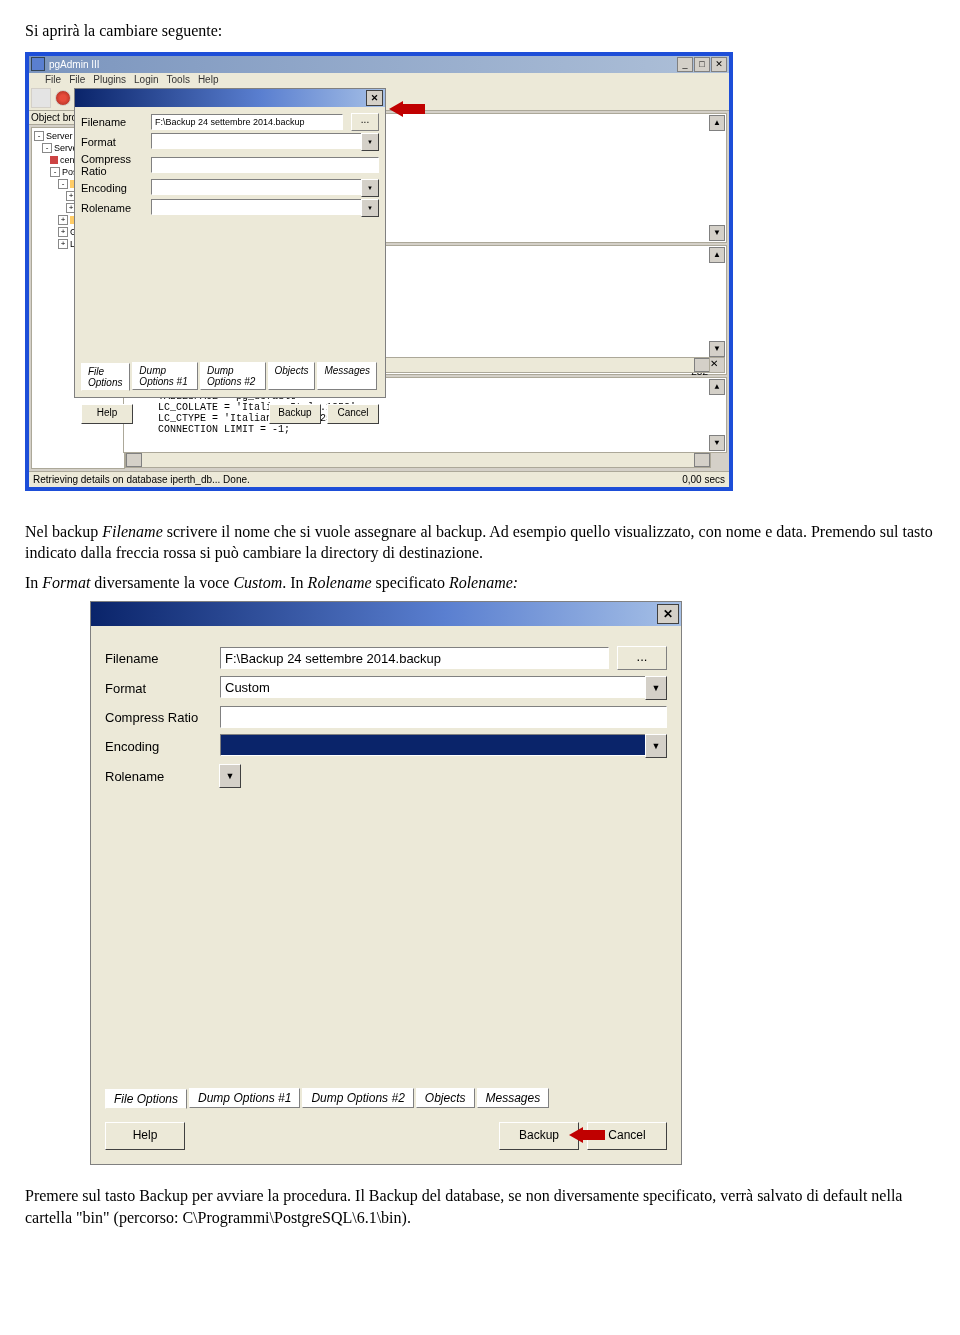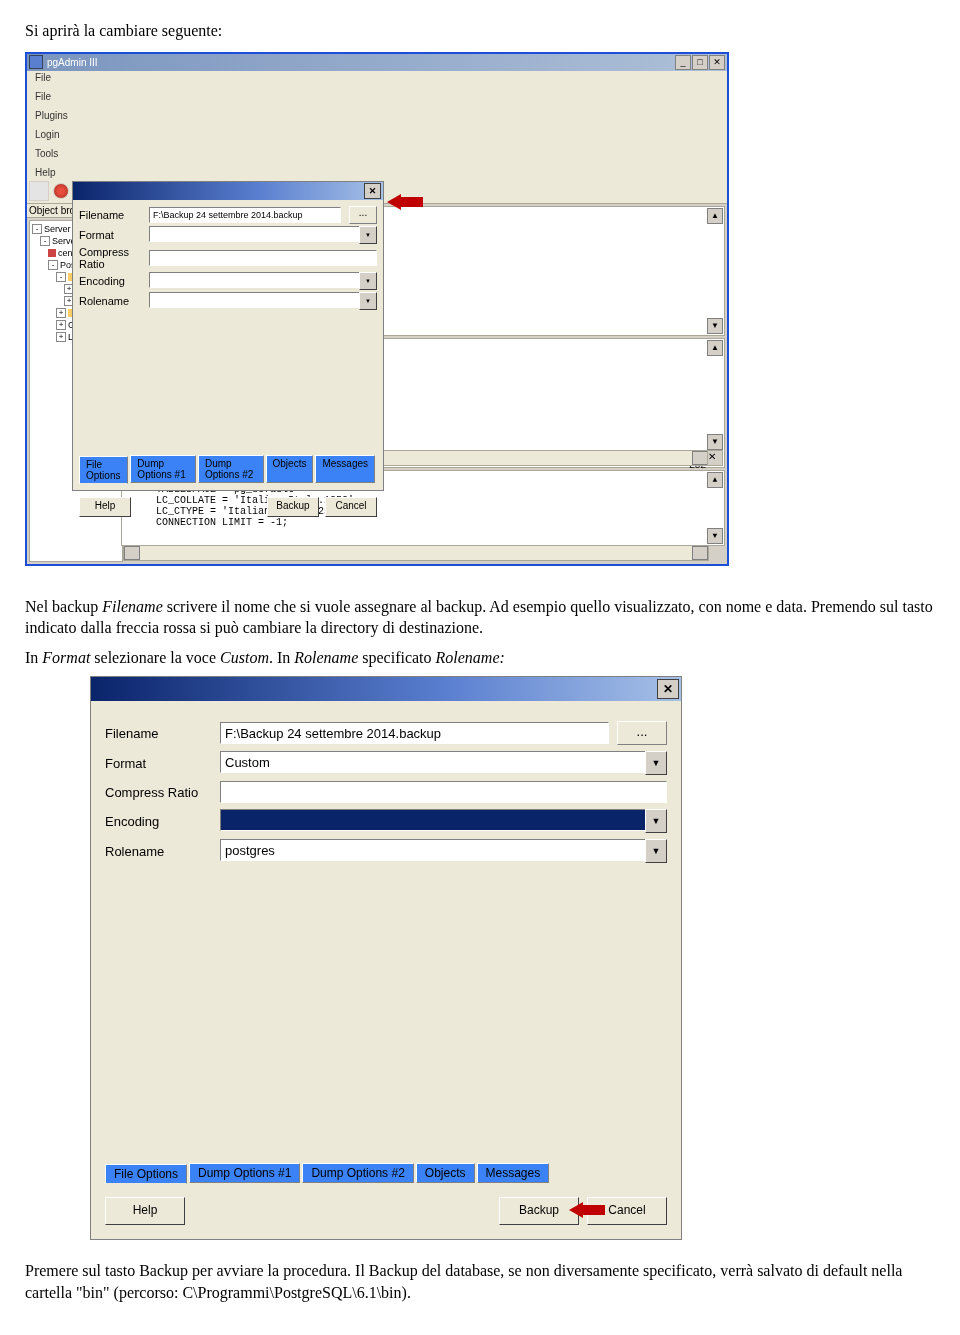--- a/index.html
+++ b/index.html
@@ -11,21 +11,21 @@
     width: 960px;
     box-sizing: border-box;
   }
   p { margin: 0 0 8px 0; line-height: 1.35; }
   .italic { font-style: italic; }
 
   
   .pgadmin-window {
     width: 700px;
     margin: 10px 12px 30px 0;
-    border: 2px solid #1d4ed8;
+    border: 4px solid #1d4ed8;
     background: #d4d0c8;
     font-family: Tahoma, Arial, sans-serif;
     font-size: 10px;
   }
   .titlebar {
     background: linear-gradient(to right, #7b95be, #aec0d8);
     color: #fff;
     padding: 1px 2px;
     display: flex;
     align-items: center;
@@ -36,25 +36,24 @@
     width: 14px; height: 13px;
     background: #d4d0c8;
     border: 1px solid #808080;
     display: flex; align-items: center; justify-content: center;
     font-family: Arial;
     font-size: 9px;
     color: #000;
   }
   .menubar {
     background: #ece9d8;
-    padding: 1px 8px;
+    padding: 1px 16px;
     display: flex; gap: 8px;
     font-size: 10px;
     color: #333;
-    flex-direction: column;
   }
   .toolbar {
     background: #ece9d8;
     border-bottom: 1px solid #aca899;
     padding: 2px;
     display: flex; gap: 2px;
   }
   .tb-btn {
     width: 18px; height: 18px;
     background: #ece9d8;
@@ -206,26 +205,27 @@
     font-size: 11px;
   }
 
   .tab-row {
     display: flex;
     margin-top: 10px;
     font-size: 10px;
   }
   .tab {
     padding: 2px 6px;
-    background: #3b82f6;
+    background: #ffffff;
     border-top: 1px solid #fff;
     border-left: 1px solid #fff;
     border-right: 1px solid #808080;
     border-bottom: 1px solid #808080;
     margin-right: 2px;
+    font-style: italic;
   }
   .tab.raised {
     border-bottom: 1px solid #ece9d8;
     position:relative; top:1px;
   }
 
   .dialog-buttons {
     display: flex;
     justify-content: space-between;
     margin-top: 8px;
@@ -452,28 +452,32 @@
           </span>
         </div>
       </div>
     </div>
 
     <div class="red-arrow" style="left:360px;top:-10px;">
       <div class="head"></div>
         <div class="tail"></div>
     </div>
   </div>
+  <div class="statusbar">
+    <span>Retrieving details on database iperth_db... Done.</span>
+    <span>0,00 secs</span>
+  </div>
 </div>
 
 <p>
   <span>Nel backup </span><span class="italic">Filename</span><span> scrivere il nome che si vuole assegnare al backup. Ad esempio quello visualizzato, con nome e data. Premendo sul tasto indicato dalla freccia rossa si può cambiare la directory di destinazione.</span>
 </p>
 
 <p>
-  <span>In </span><span class="italic">Format</span><span> selezionare la voce </span><span class="italic">Custom</span><span>. In </span><span class="italic">Rolename</span><span> specificato </span><span class="italic">Rolename:</span>
+  <span>In </span><span class="italic">Format</span><span> diversamente la voce </span><span class="italic">Custom</span><span>. In </span><span class="italic">Rolename</span><span> specificato </span><span class="italic">Rolename:</span>
 </p>
 
 <div class="dialog dialog2">
   <div class="dialog-titlebar">
     <span class="dialog-close">✕</span>
   </div>
   <div class="dialog-body" style="position:relative;">
     <div class="form-row">
       <span class="form-label">Filename</span>
       <input class="text-input" value="F:\Backup 24 settembre 2014.backup" style="">
@@ -493,21 +497,20 @@
     <div class="form-row">
       <span class="form-label">Encoding</span>
       <div class="dd-wrap">
         <div class="text-input highlighted" style="line-height:18px;">&nbsp;</div>
         <span class="dd-btn">▼</span>
       </div>
     </div>
     <div class="form-row">
       <span class="form-label">Rolename</span>
       <div class="dd-wrap">
-        <input class="text-input" value="postgres" style="">
         <span class="dd-btn">▼</span>
       </div>
     </div>
 
     <div class="tab-row">
       <div class="tab raised">File Options</div>
       <div class="tab">Dump Options #1</div>
       <div class="tab">Dump Options #2</div>
       <div class="tab">Objects</div>
       <div class="tab">Messages</div>

